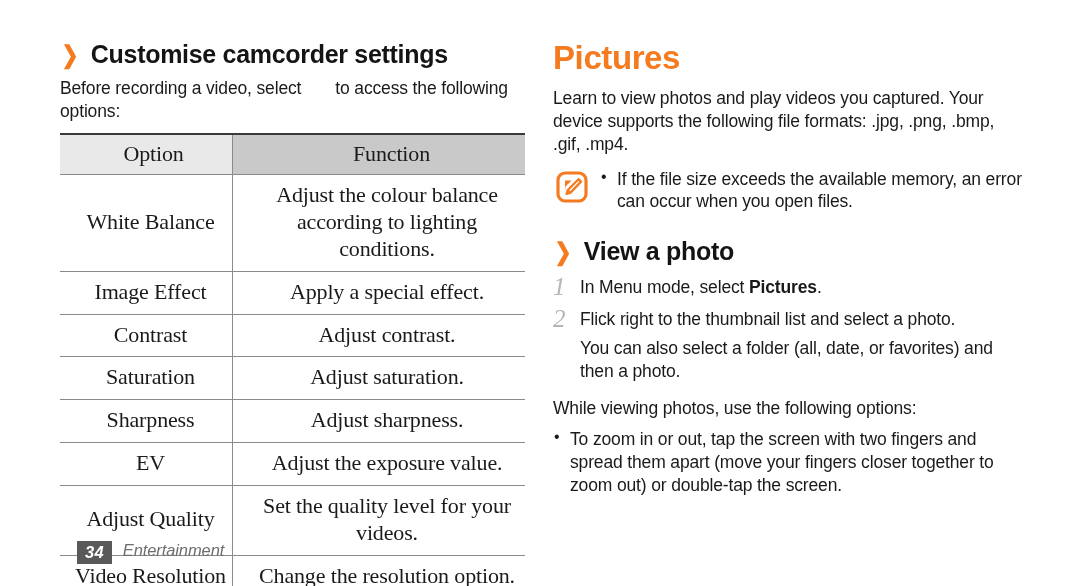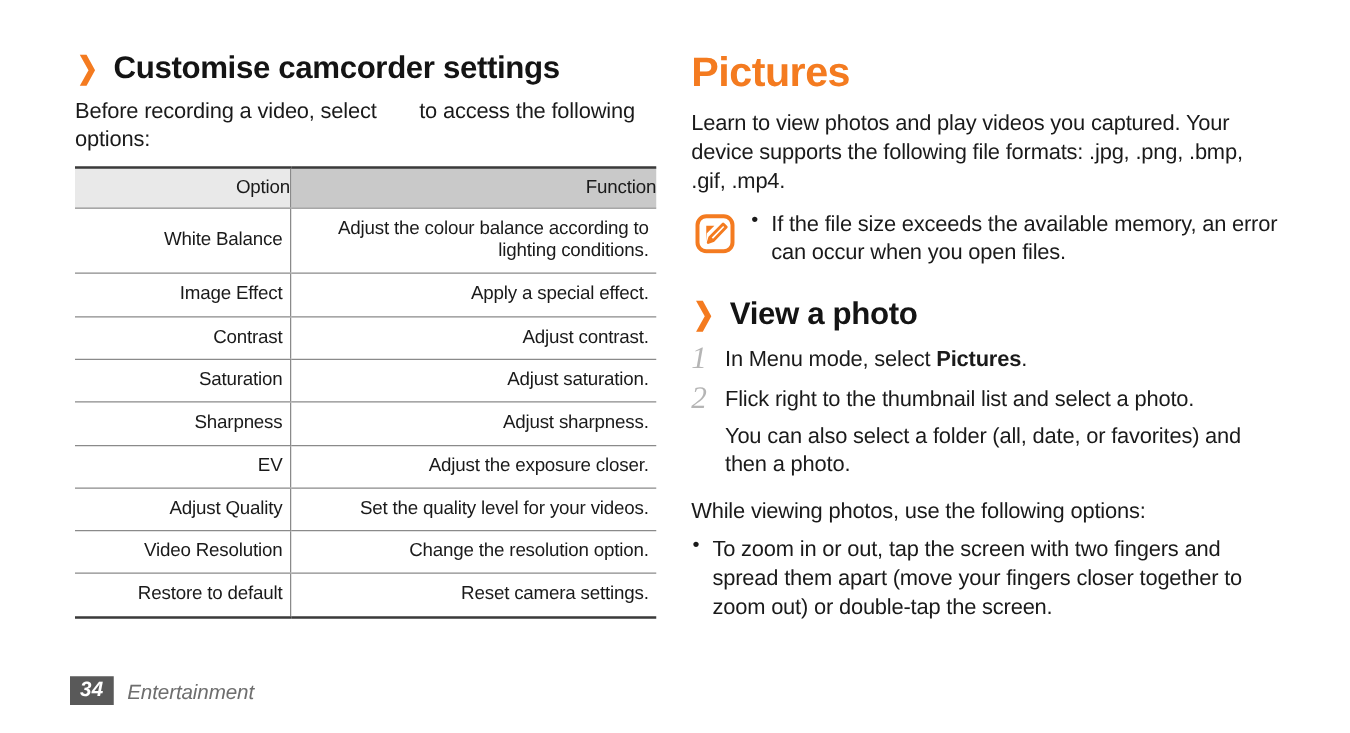--- a/index.html
+++ b/index.html
@@ -79,27 +79,28 @@
   }
 
   
   table.opt {
     border-collapse: collapse;
     width: 465px;
     margin-top: 9px;
     table-layout: fixed;
   }
   table.opt th, table.opt td {
-    font-size: 15px;
+    font-size: 22px;
     font-weight: normal;
-    text-align: right;
+    text-align: center;
     vertical-align: middle;
     letter-spacing: -0.15px;
     line-height: 1.22;
     color: #1a1a1a;
+    font-family: Liberation Serif, serif;
   }
   table.opt thead th {
     padding: 6px 0 7px 15px;
     border-top: 2.5px solid #3a3a3a;
     border-bottom: 1.5px solid #8a8a8a;
   }
   table.opt thead th.c1 {
     background: #e9e9e9;
     width: 157px;
   }
@@ -188,24 +189,24 @@
     margin: 14px 0 9px 0;
     font-size: 17.5px;
     line-height: 1.3;
     letter-spacing: -0.15px;
   }
   ul.bullets.tail li { margin-bottom: 0; }
 
   
   .footer {
     position: absolute;
-    left: 56px;
+    left: 77px;
     bottom: 22px;
     display: flex;
-    align-items: flex-end;
+    align-items: flex-start;
     gap: 11px;
   }
   .pagenum {
     background: #595959;
     color: #ffffff;
     font-style: italic;
     font-size: 16.5px;
     font-weight: bold;
     padding: 2px 8px 3px 8px;
     line-height: 1.1;
@@ -257,21 +258,21 @@
         <tr>
           <td class="c1">Saturation</td>
           <td class="c2">Adjust saturation.</td>
         </tr>
         <tr>
           <td class="c1">Sharpness</td>
           <td class="c2">Adjust sharpness.</td>
         </tr>
         <tr>
           <td class="c1">EV</td>
-          <td class="c2">Adjust the exposure closer.</td>
+          <td class="c2">Adjust the exposure value.</td>
         </tr>
         <tr>
           <td class="c1">Adjust Quality</td>
           <td class="c2">Set the quality level for your videos.</td>
         </tr>
         <tr>
           <td class="c1">Video Resolution</td>
           <td class="c2">Change the resolution option.</td>
         </tr>
         <tr>

